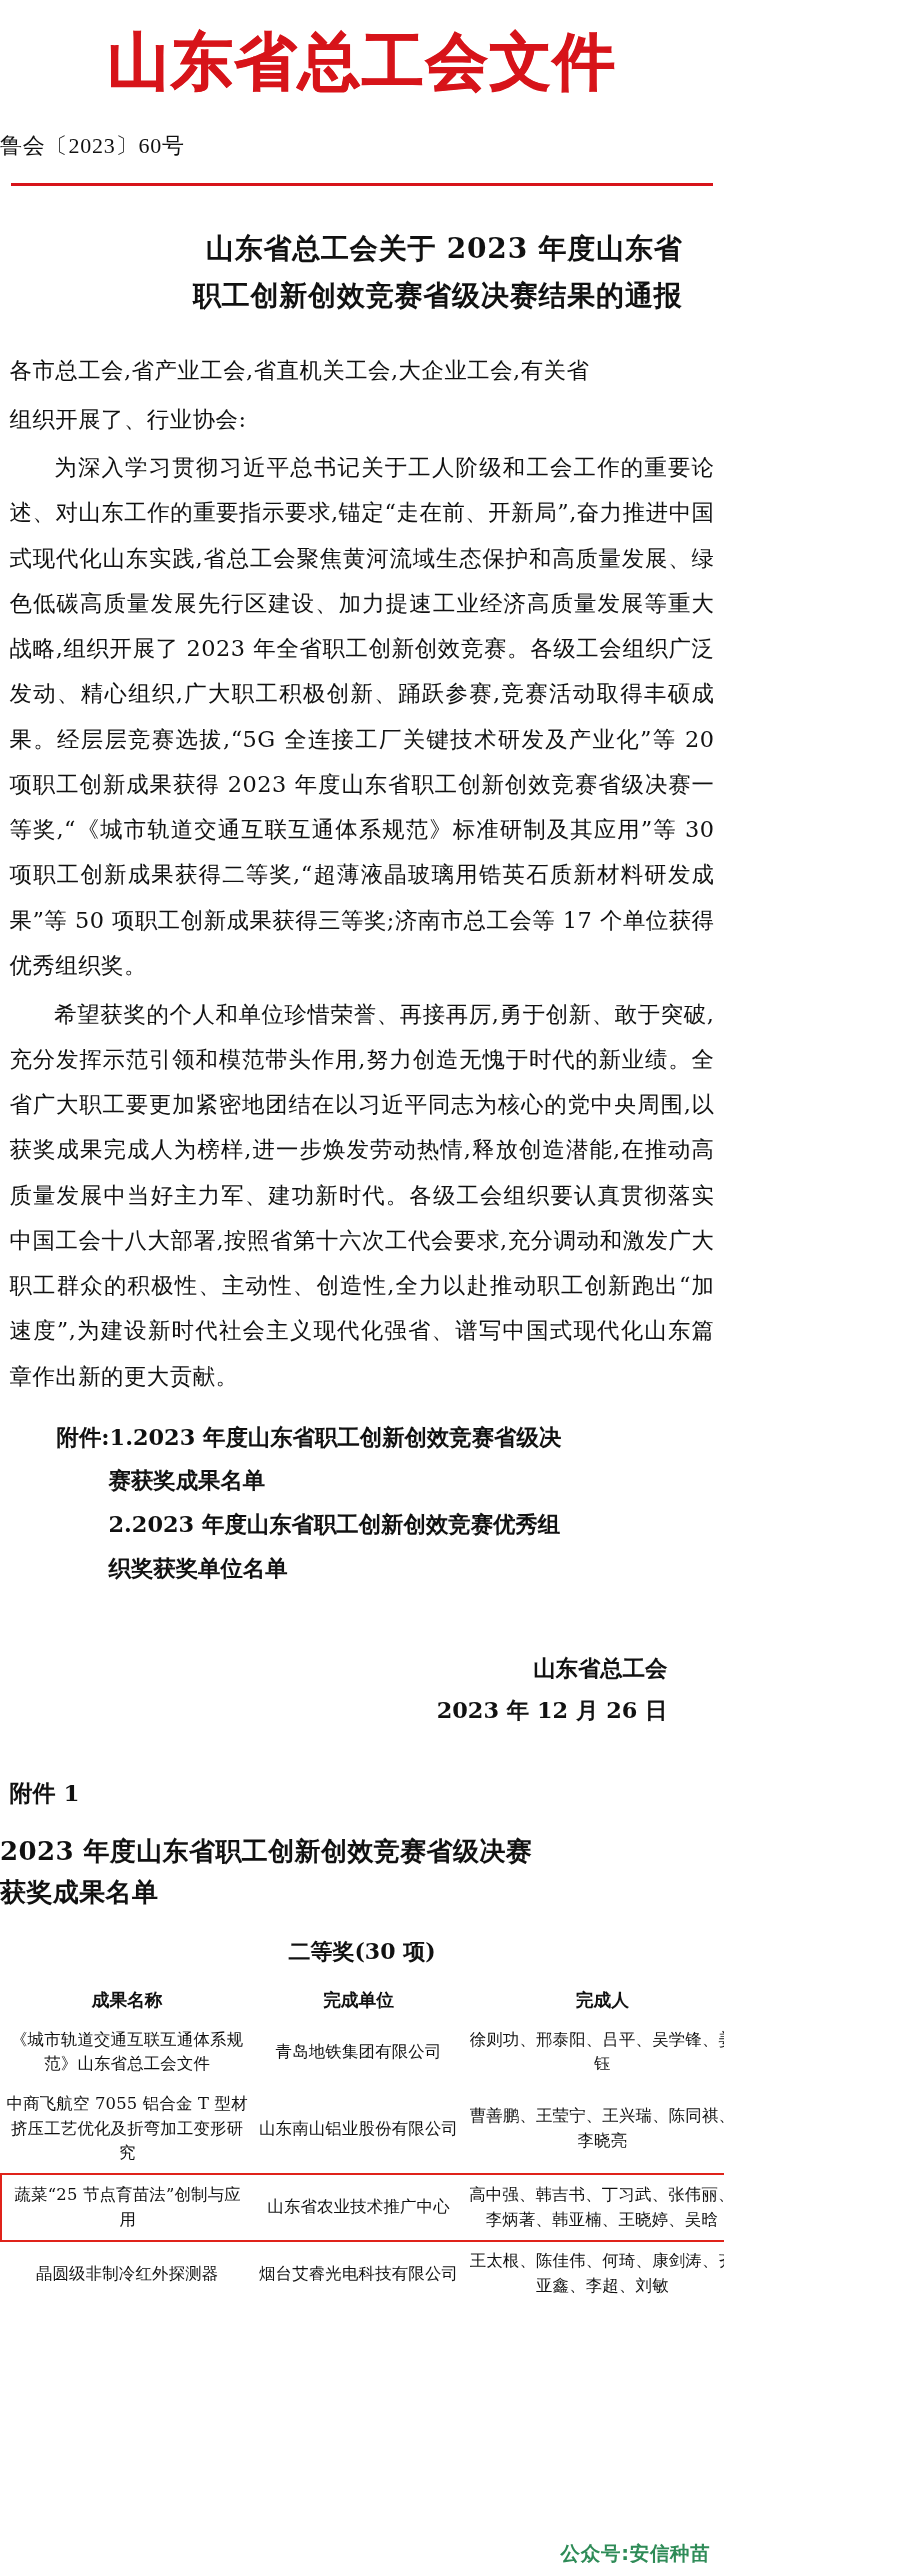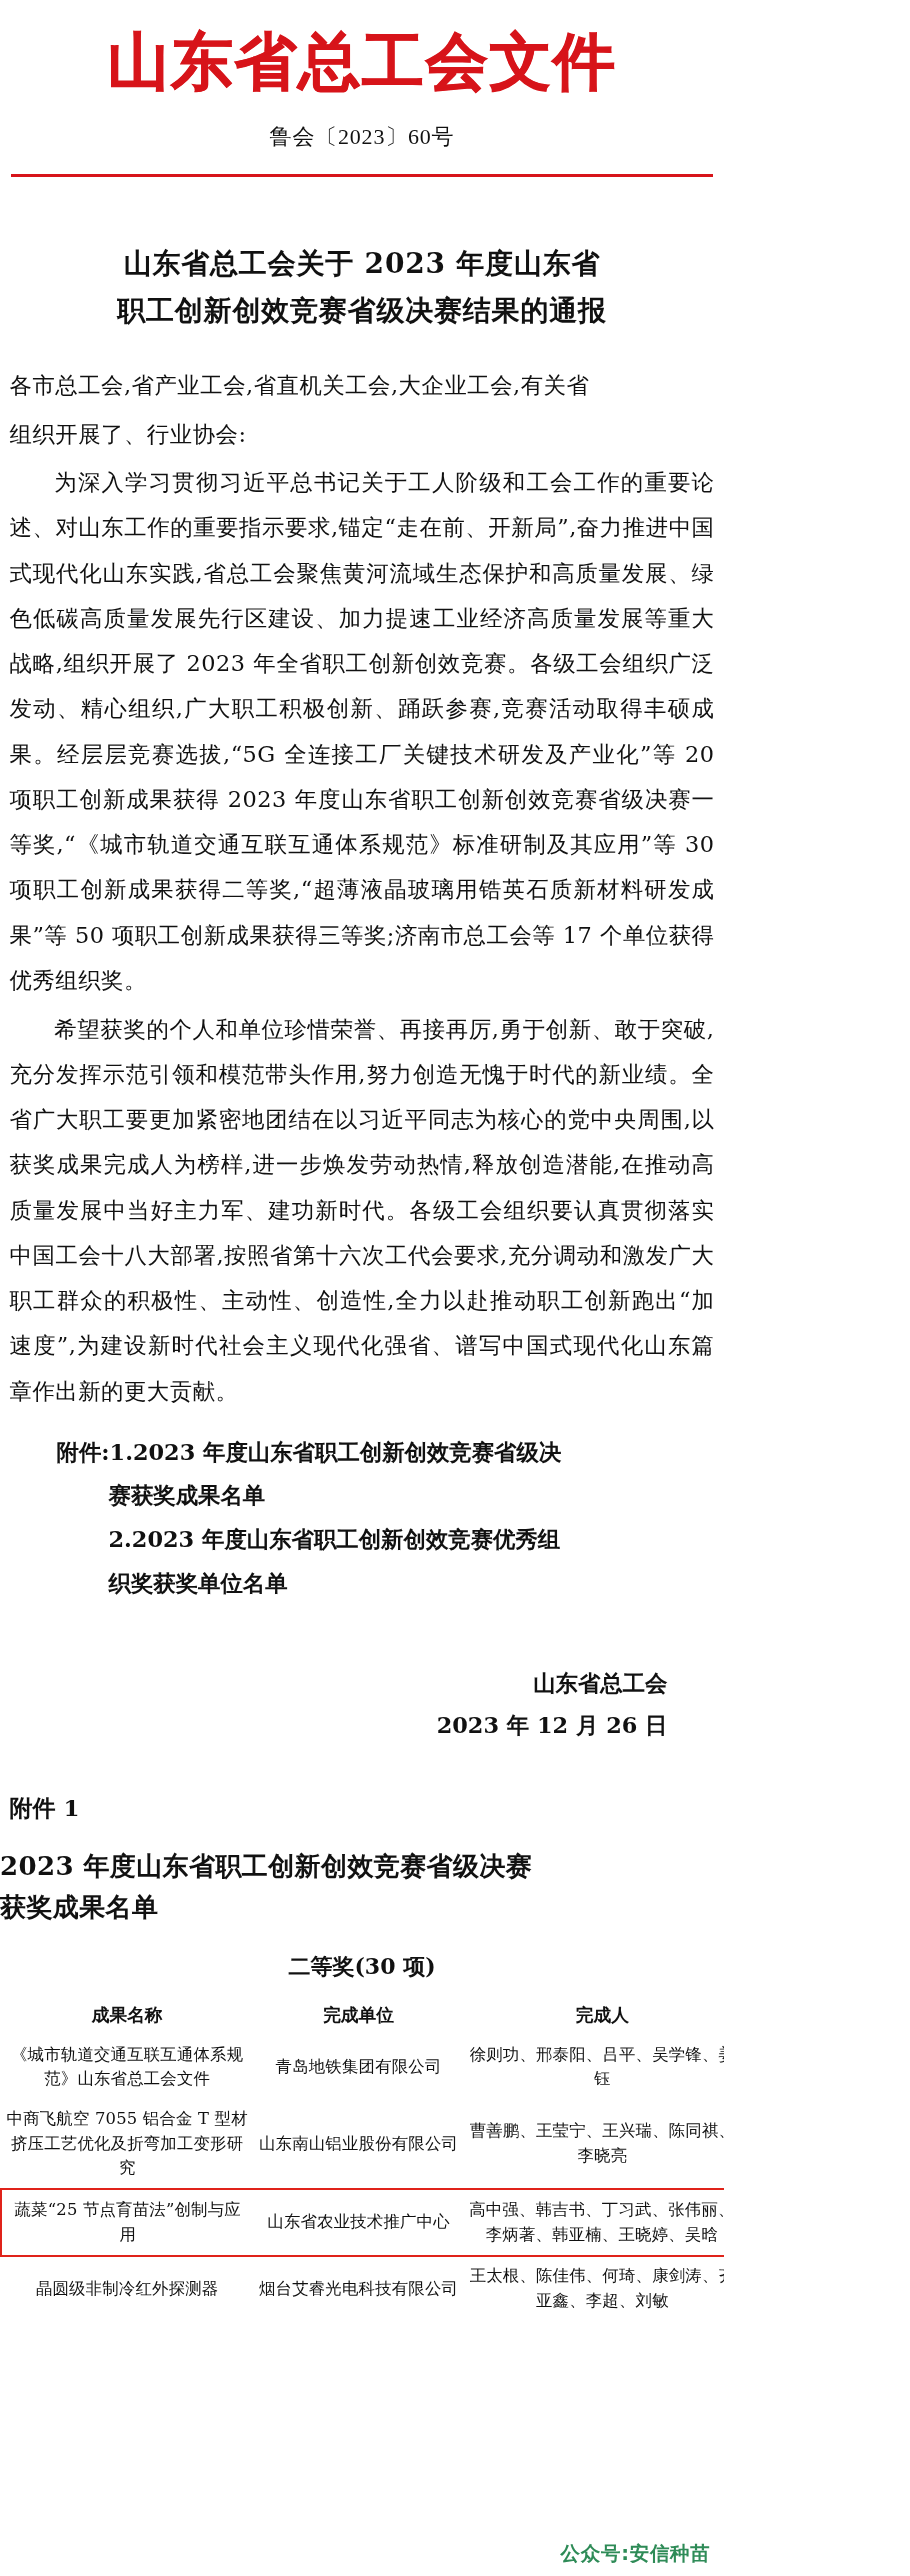--- a/index.html
+++ b/index.html
@@ -26,37 +26,36 @@
   .masthead-title {
     font-family: "DejaVu Serif", serif;
     font-weight: bold;
     font-size: 62px;
     line-height: 1.05;
     letter-spacing: 1.7px;
     color: #d7141a;
     -webkit-text-stroke: 0.8px #d7141a;
   }
   .doc-number {
-    text-align: center;
     font-size: 22px;
     letter-spacing: 0.8px;
-    margin-top: 28px;
+    margin-top: 37px;
     color: #111;
   }
   .red-rule {
     width: 702px;
     margin: 22px auto 0 auto;
     height: 3.4px;
     background: #d7141a;
   }
   
   .doc-title {
     width: 641px;
-    margin: 64px auto 0 auto;
-    text-align: center;
+    margin: 40px auto 0 auto;
+    text-align: right;
     font-family: "DejaVu Serif", serif;
     font-weight: bold;
     font-size: 28px;
     line-height: 1.65;
     letter-spacing: 0.8px;
   }
   
   .body-wrap {
     width: 705px;
     margin: 0 auto;

